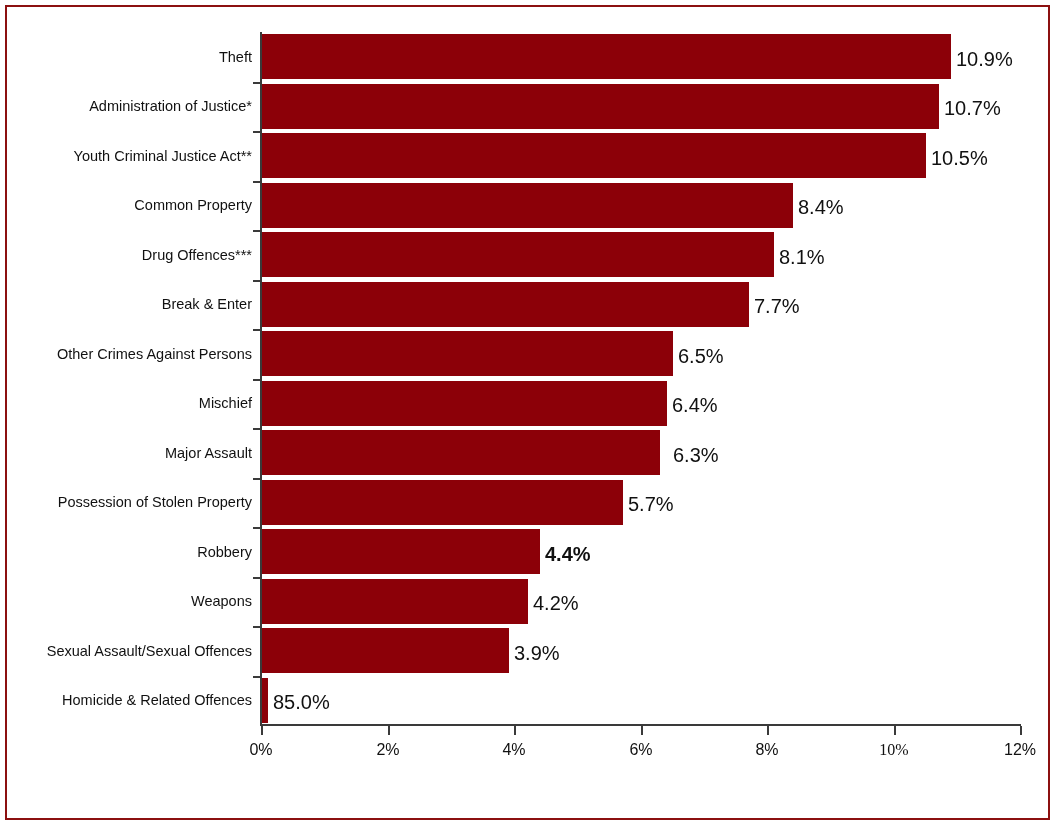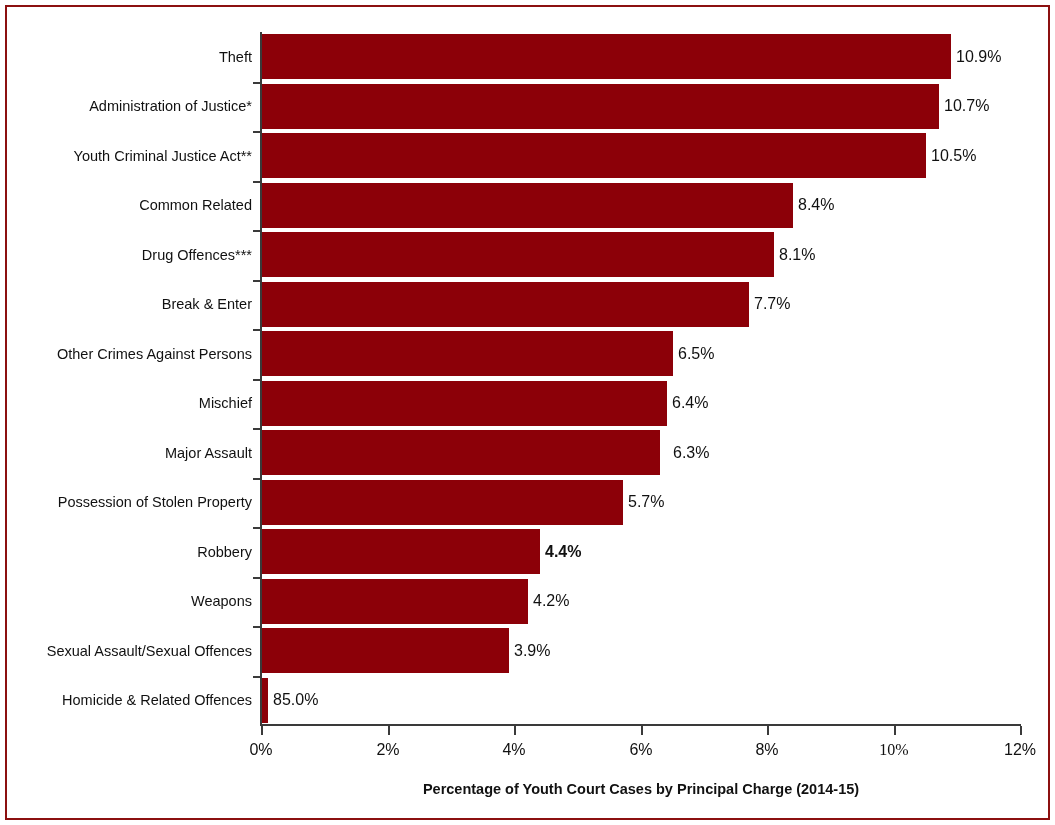--- a/index.html
+++ b/index.html
@@ -84,21 +84,21 @@
   }
 
   .bar {
     position: absolute;
     left: 262px;
     background: #8C0008;
   }
 
   .bar-value {
     position: absolute;
-    font-size: 16px;
+    font-size: 20px;
     color: #111111;
     white-space: nowrap;
     line-height: 1;
   }
 
   .xtick-label {
     position: absolute;
     top: 742px;
     width: 60px;
     margin-left: -30px;
@@ -153,21 +153,21 @@
         <div class="xtick" style="left: 641px; background: rgb(58, 58, 58);"></div>
         <div class="xtick" style="left: 767px; background: rgb(58, 58, 58);"></div>
         <div class="xtick" style="left: 894px; background: rgb(58, 58, 58);"></div>
         <div class="xtick" style="left: 1020px; background: rgb(58, 58, 58);"></div>
       </div>
 
     <div id="cat-label-layer">
         <div class="cat-label-wrap" style="top: 50px;">Theft</div>
         <div class="cat-label-wrap" style="top: 99px;">Administration of Justice*</div>
         <div class="cat-label-wrap" style="top: 149px;">Youth Criminal Justice Act**</div>
-        <div class="cat-label-wrap" style="top: 198px;">Common Related</div>
+        <div class="cat-label-wrap" style="top: 198px;">Common Property</div>
         <div class="cat-label-wrap" style="top: 248px;">Drug Offences***</div>
         <div class="cat-label-wrap" style="top: 297px;">Break &amp; Enter</div>
         <div class="cat-label-wrap" style="top: 347px;">Other Crimes Against Persons</div>
         <div class="cat-label-wrap" style="top: 396px;">Mischief</div>
         <div class="cat-label-wrap" style="top: 446px;">Major Assault</div>
         <div class="cat-label-wrap" style="top: 495px;">Possession of Stolen Property</div>
         <div class="cat-label-wrap" style="top: 545px;">Robbery</div>
         <div class="cat-label-wrap" style="top: 594px;">Weapons</div>
         <div class="cat-label-wrap" style="top: 644px; text-align: right;">Sexual Assault/Sexual Offences</div>
         <div class="cat-label-wrap" style="top: 693px;">Homicide &amp; Related Offences</div>
@@ -207,15 +207,14 @@
     <div id="xtick-label-layer">
         <div class="xtick-label" style="left: 261px;">0%</div>
         <div class="xtick-label" style="left: 388px;">2%</div>
         <div class="xtick-label" style="left: 514px;">4%</div>
         <div class="xtick-label" style="left: 641px;">6%</div>
         <div class="xtick-label" style="left: 767px;">8%</div>
         <div class="xtick-label" style="left: 894px; font-family: Liberation Serif, serif;">10%</div>
         <div class="xtick-label" style="left: 1020px;">12%</div>
       </div>
 
-    <div class="x-axis-title">Percentage of Youth Court Cases by Principal Charge (2014-15)</div>
   </div>
 </div>
 
 </body></html>

